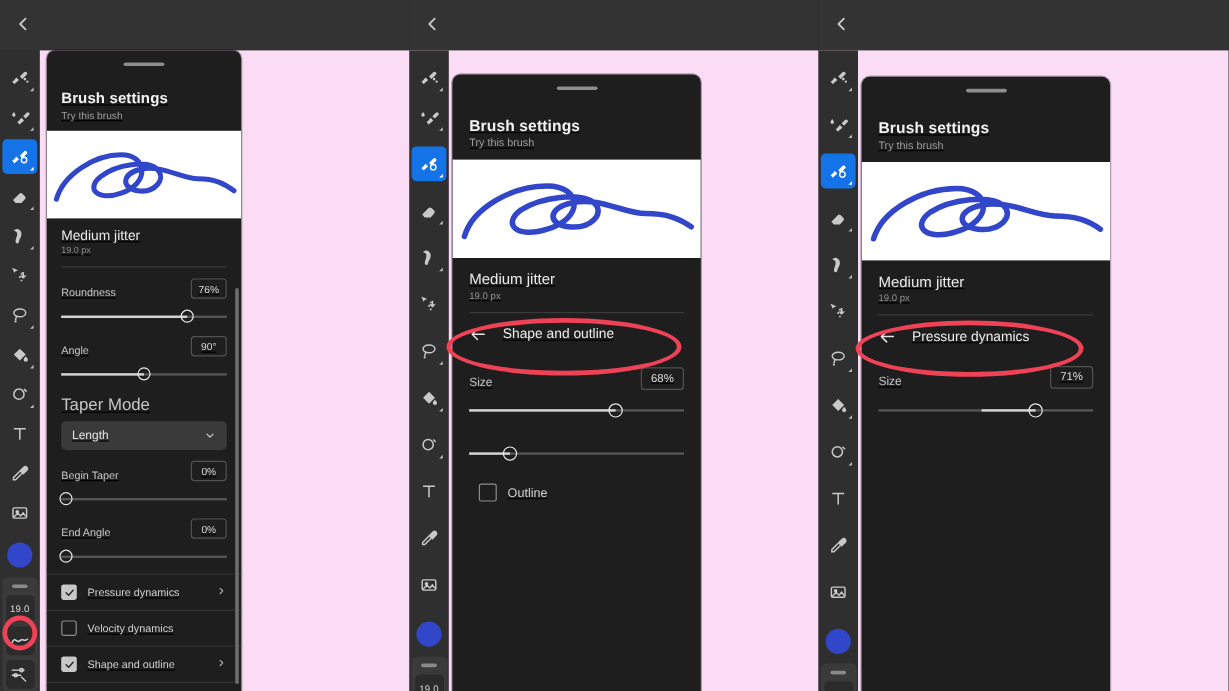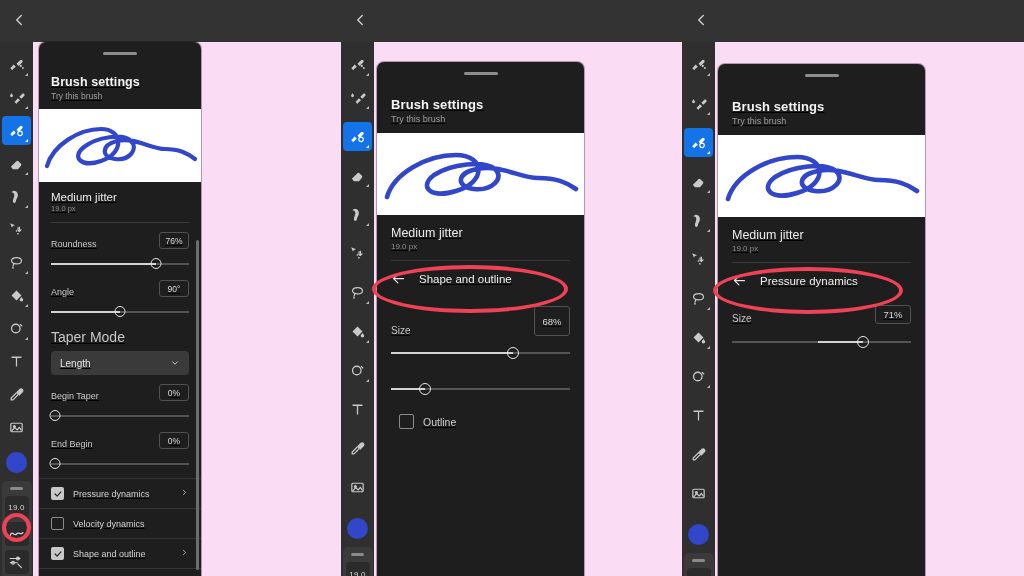--- a/index.html
+++ b/index.html
@@ -322,21 +322,21 @@
           <span class="val-box">0%</span>
         </div>
         <div class="slider">
           <div class="track"></div>
           <div class="thumb" style="left:4px;"></div>
         </div>
       </div>
 
       <div class="row">
         <div class="row-head">
-          <span class="row-label">End Begin</span>
+          <span class="row-label">End Angle</span>
           <span class="val-box">0%</span>
         </div>
         <div class="slider">
           <div class="track"></div>
           <div class="thumb" style="left:4px;"></div>
         </div>
       </div>
 
       <div style="margin-top:7px;">
         <div class="cbrow">
@@ -500,21 +500,21 @@
             <line x1="20" y1="12" x2="5" y2="12"></line>
             <polyline points="11 5 4 12 11 19"></polyline>
           </svg>
         <span class="subnav-title">Shape and outline</span>
       </div>
 
 
       <div class="row" style="padding:10px 14px 0 14px;">
         <div class="row-head">
           <span class="row-label" style="font-size:10px;">Size</span>
-          <span class="val-box" style="height:30px; min-width:36px; font-size:9.5px;">68%</span>
+          <span class="val-box" style="height:19px; min-width:36px; font-size:9.5px;">68%</span>
         </div>
         <div class="slider" style="margin-top:10px;">
           <div class="track"></div>
           <div class="fill" style="width:68%;"></div>
           <div class="thumb" style="left:68%; width:12px; height:12px; top:1px;"></div>
         </div>
       </div>
 
       <div class="row" style="padding:12px 14px 0 14px;">
         <div class="slider" style="margin-top:10px;">

